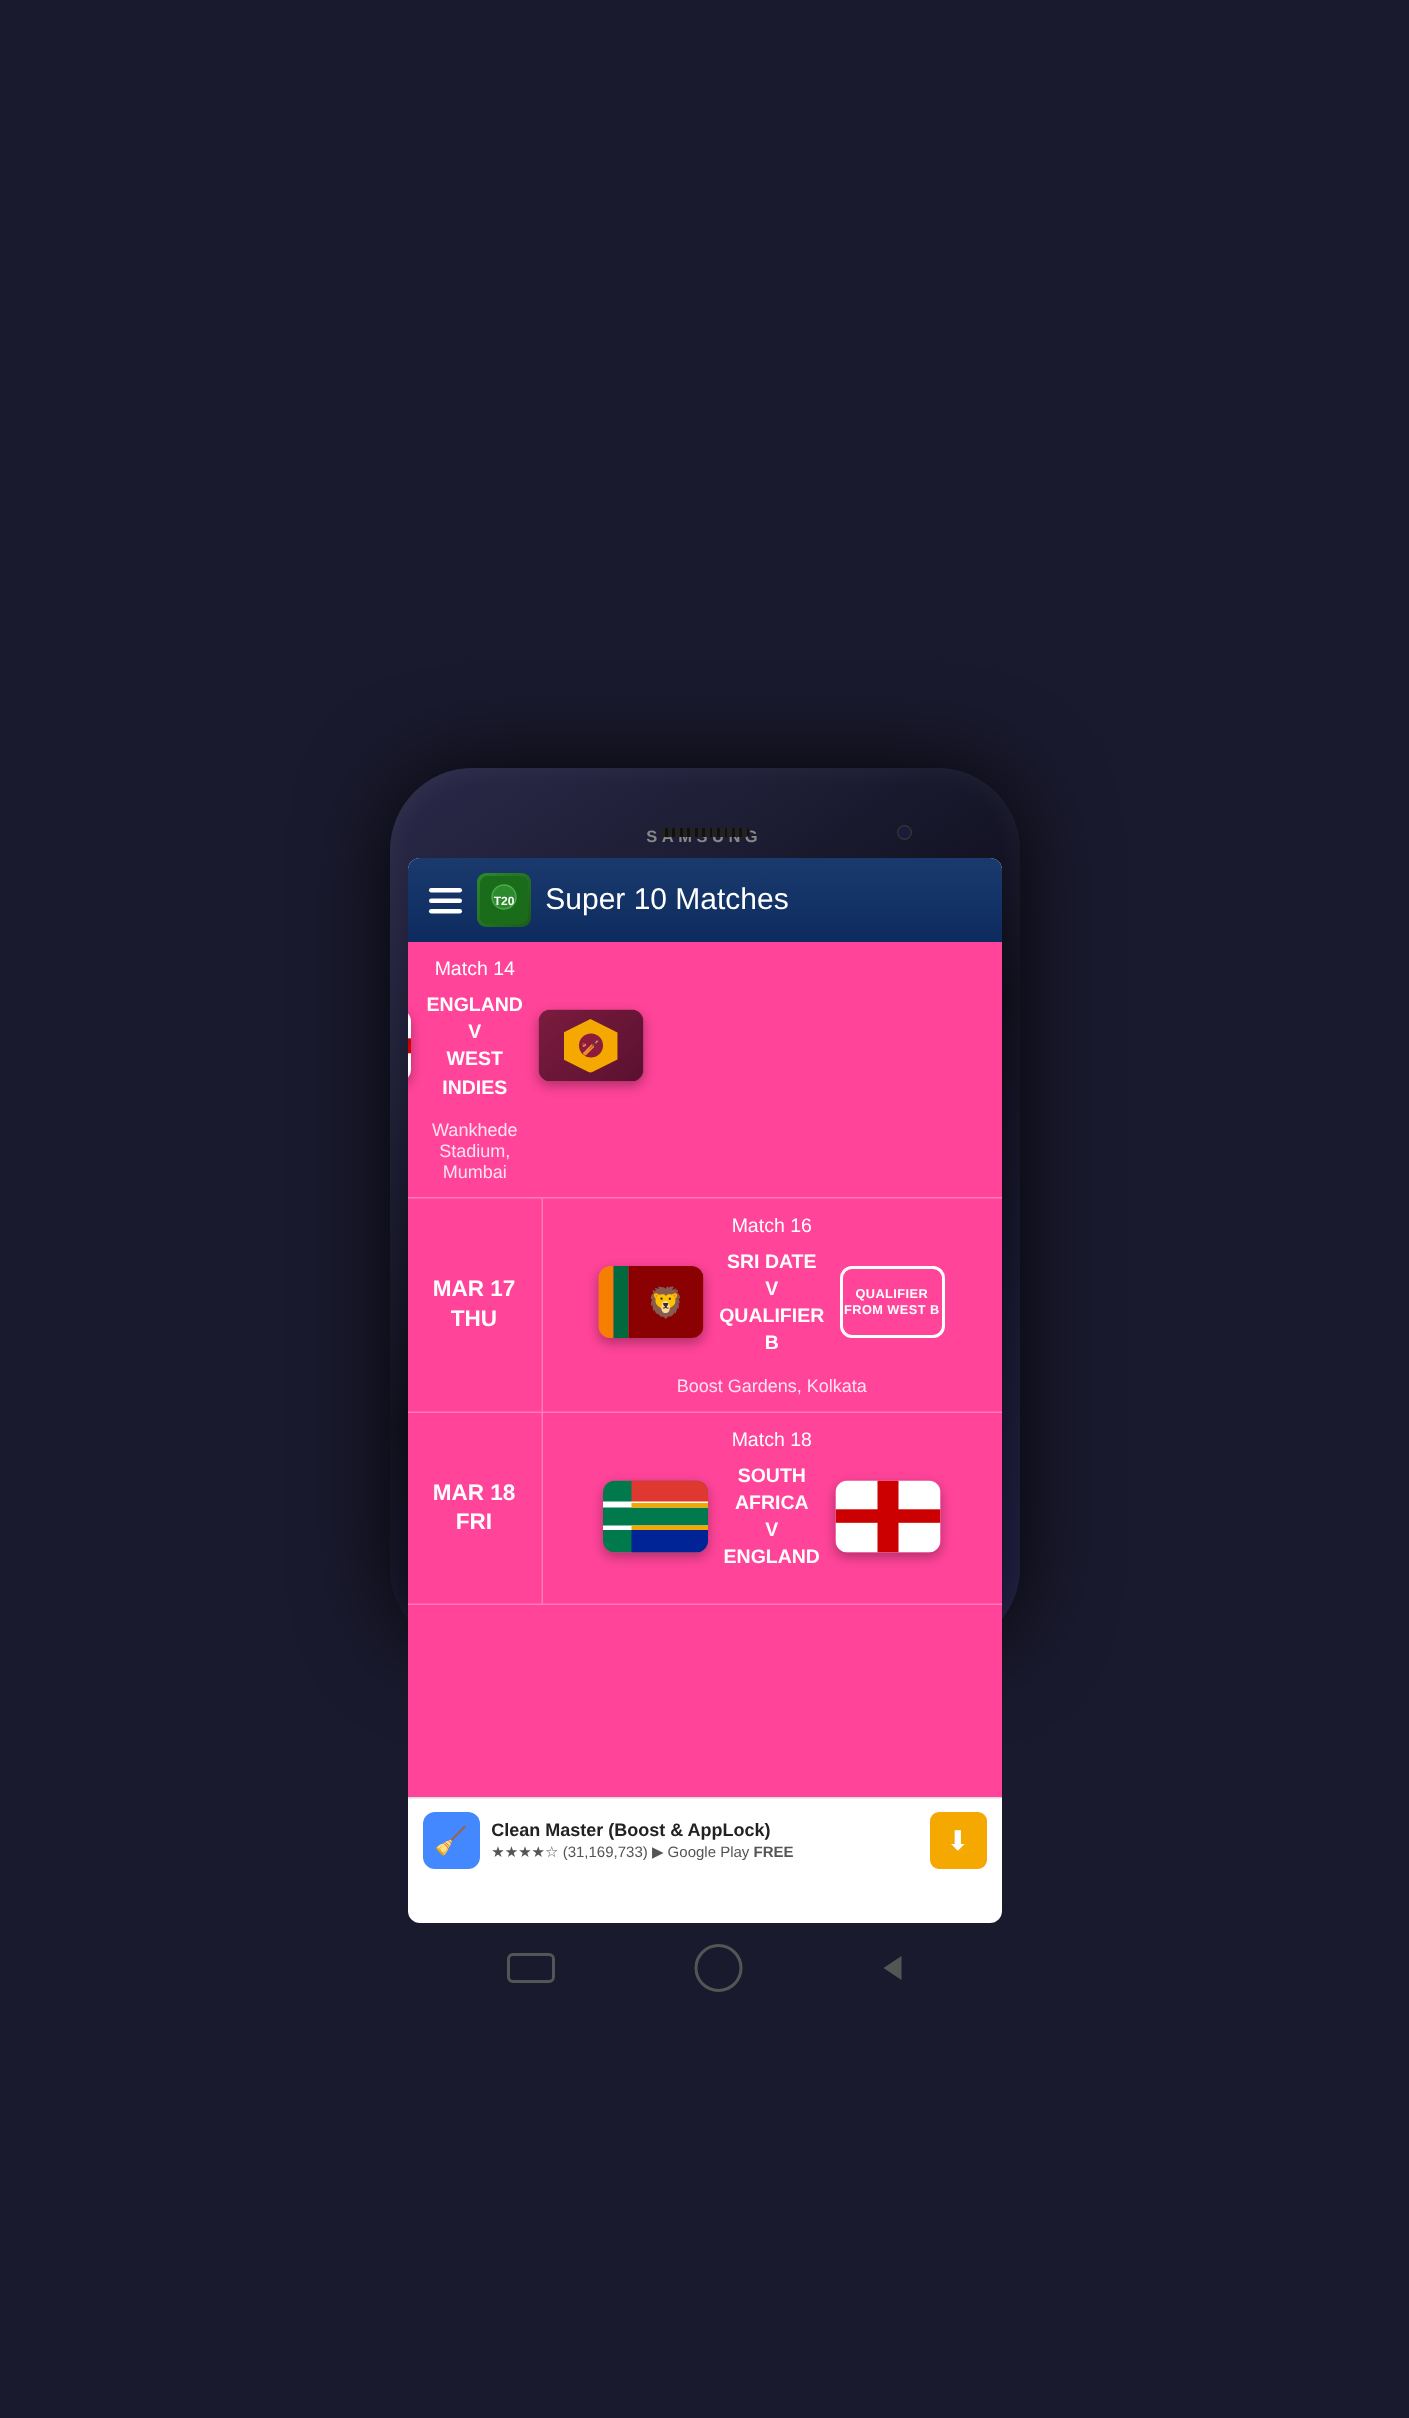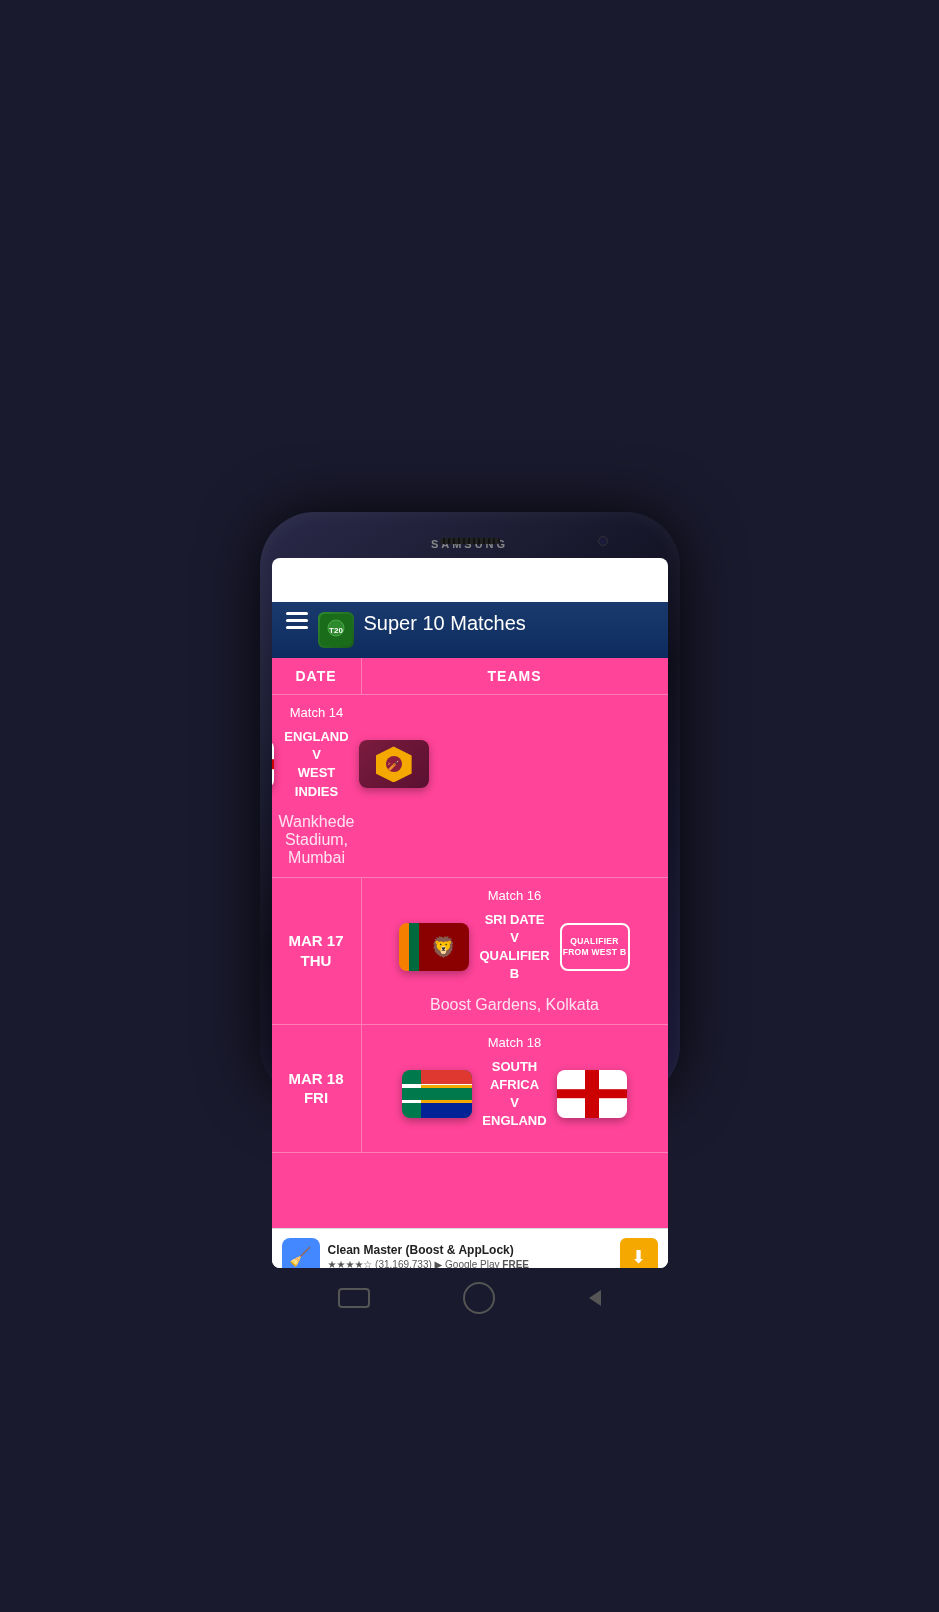--- a/index.html
+++ b/index.html
@@ -10,21 +10,21 @@
       align-items: center;
       min-height: 100vh;
       font-family: 'Arial', sans-serif;
     }
 
     .phone-outer {
       width: 420px;
       height: 588px;
       background: linear-gradient(145deg, #2a2a4a, #0d0d1a, #1a1a3a);
       border-radius: 55px;
-      padding: 18px 12px;
+      padding: 32px 12px;
       position: relative;
       box-shadow: 0 0 60px rgba(0,0,0,0.8), inset 0 0 20px rgba(255,255,255,0.05);
     }
 
     .phone-top-bar {
       display: flex;
       justify-content: center;
       align-items: center;
       height: 28px;
       position: relative;
@@ -66,23 +66,22 @@
       overflow: hidden;
       height: 710px;
       position: relative;
     }
 
     
     .app-header {
       background: linear-gradient(to bottom, #1a3a6e, #0d2b5e);
       padding: 10px 14px;
       display: flex;
-      align-items: flex-start;
+      align-items: center;
       gap: 10px;
-      margin-top: 44px;
     }
 
     .hamburger-icon {
       display: flex;
       flex-direction: column;
       gap: 4px;
       cursor: pointer;
     }
 
     .hamburger-icon span {
@@ -220,21 +219,21 @@
     .team-names {
       color: white;
       font-weight: bold;
       font-size: 13px;
       text-align: center;
       line-height: 1.4;
     }
 
     .venue-text {
       color: rgba(255,255,255,0.85);
-      font-size: 16px;
+      font-size: 12px;
       text-align: center;
       margin-top: 4px;
     }
 
     
     .flag-england {
       background: white;
       position: relative;
       width: 100%;
       height: 100%;
@@ -435,24 +434,20 @@
           <circle cx="16" cy="14" r="8" fill="#2d8a2d" stroke="#4aaa4a" stroke-width="1"></circle>
           <text x="16" y="19" text-anchor="middle" fill="white" font-size="8" font-weight="bold">T20</text>
         </svg>
       </div>
       <span class="app-title">Super 10 Matches</span>
     </div>
 
 
     <div class="matches-scroll" style="background:#ff4499;">
 
-      <div class="table-header">
-        <div class="table-header-cell">DATE</div>
-        <div class="table-header-cell">TEAMS</div>
-      </div>
 
       <div class="match-row">
         <div class="match-details">
           <div class="match-number">Match 14</div>
           <div class="teams-row">
             <div class="flag-box">
               <div class="flag-england"></div>
             </div>
             <div class="team-names">
               <span>ENGLAND</span><br>

